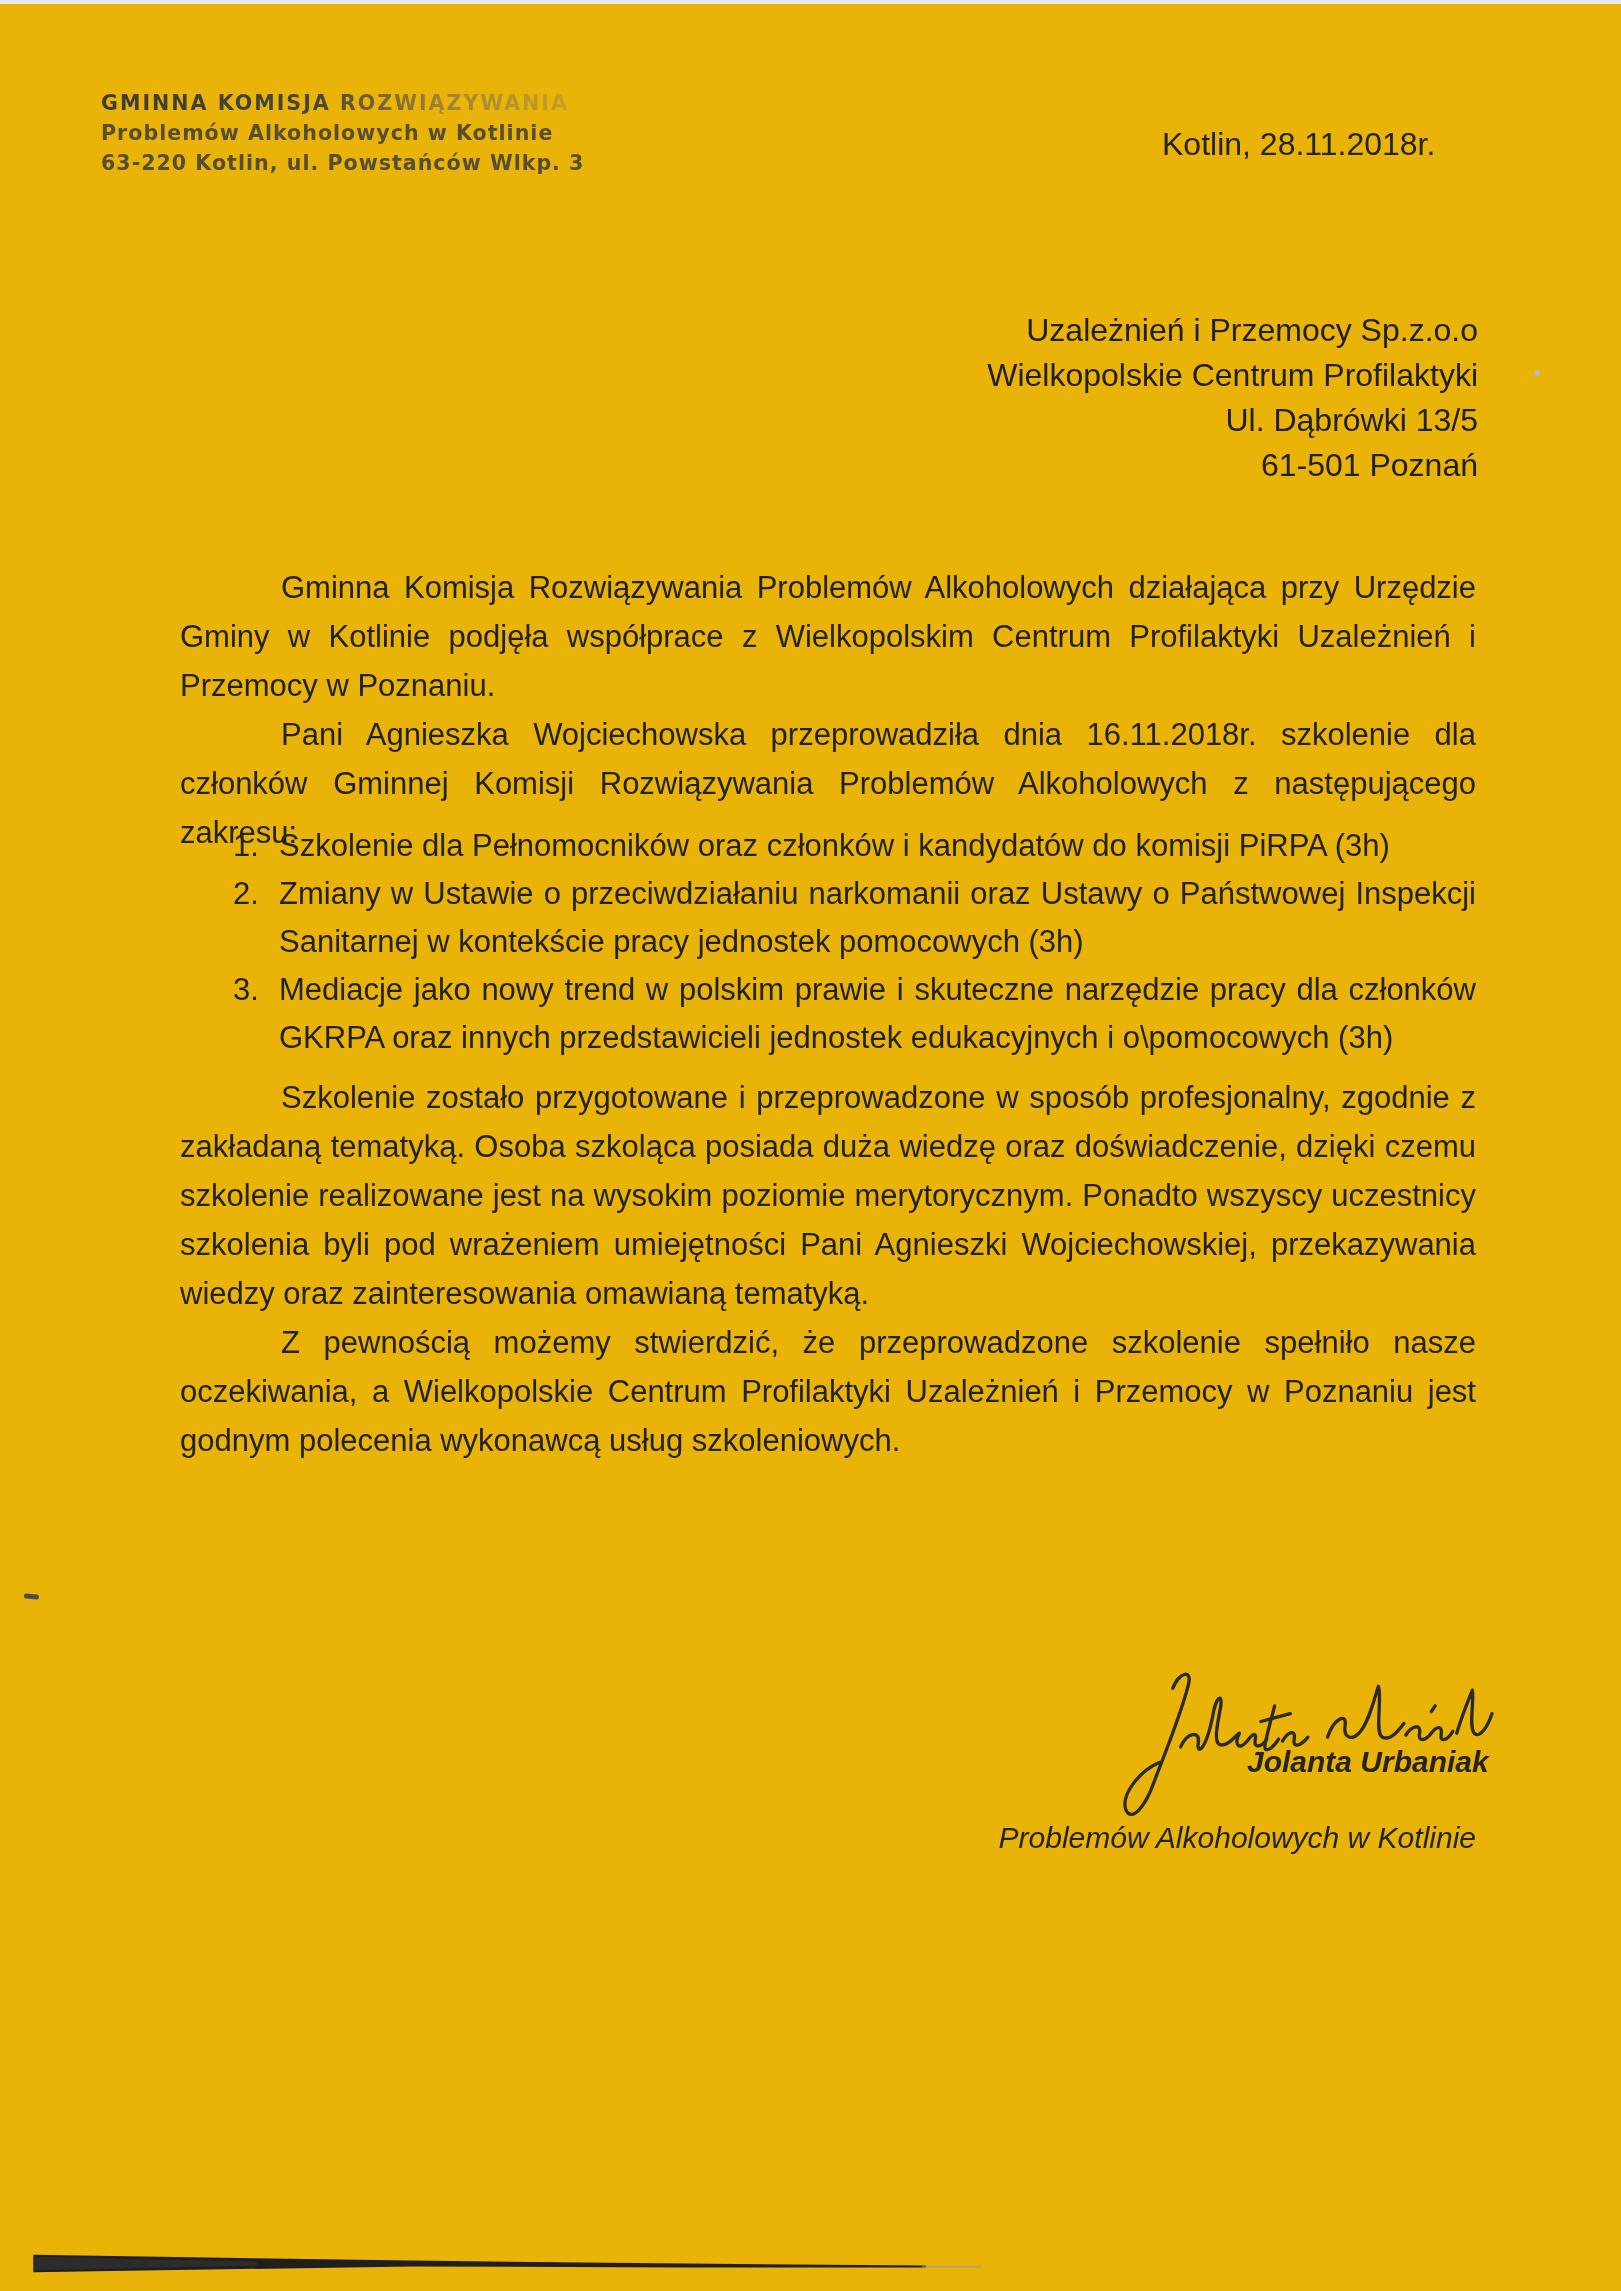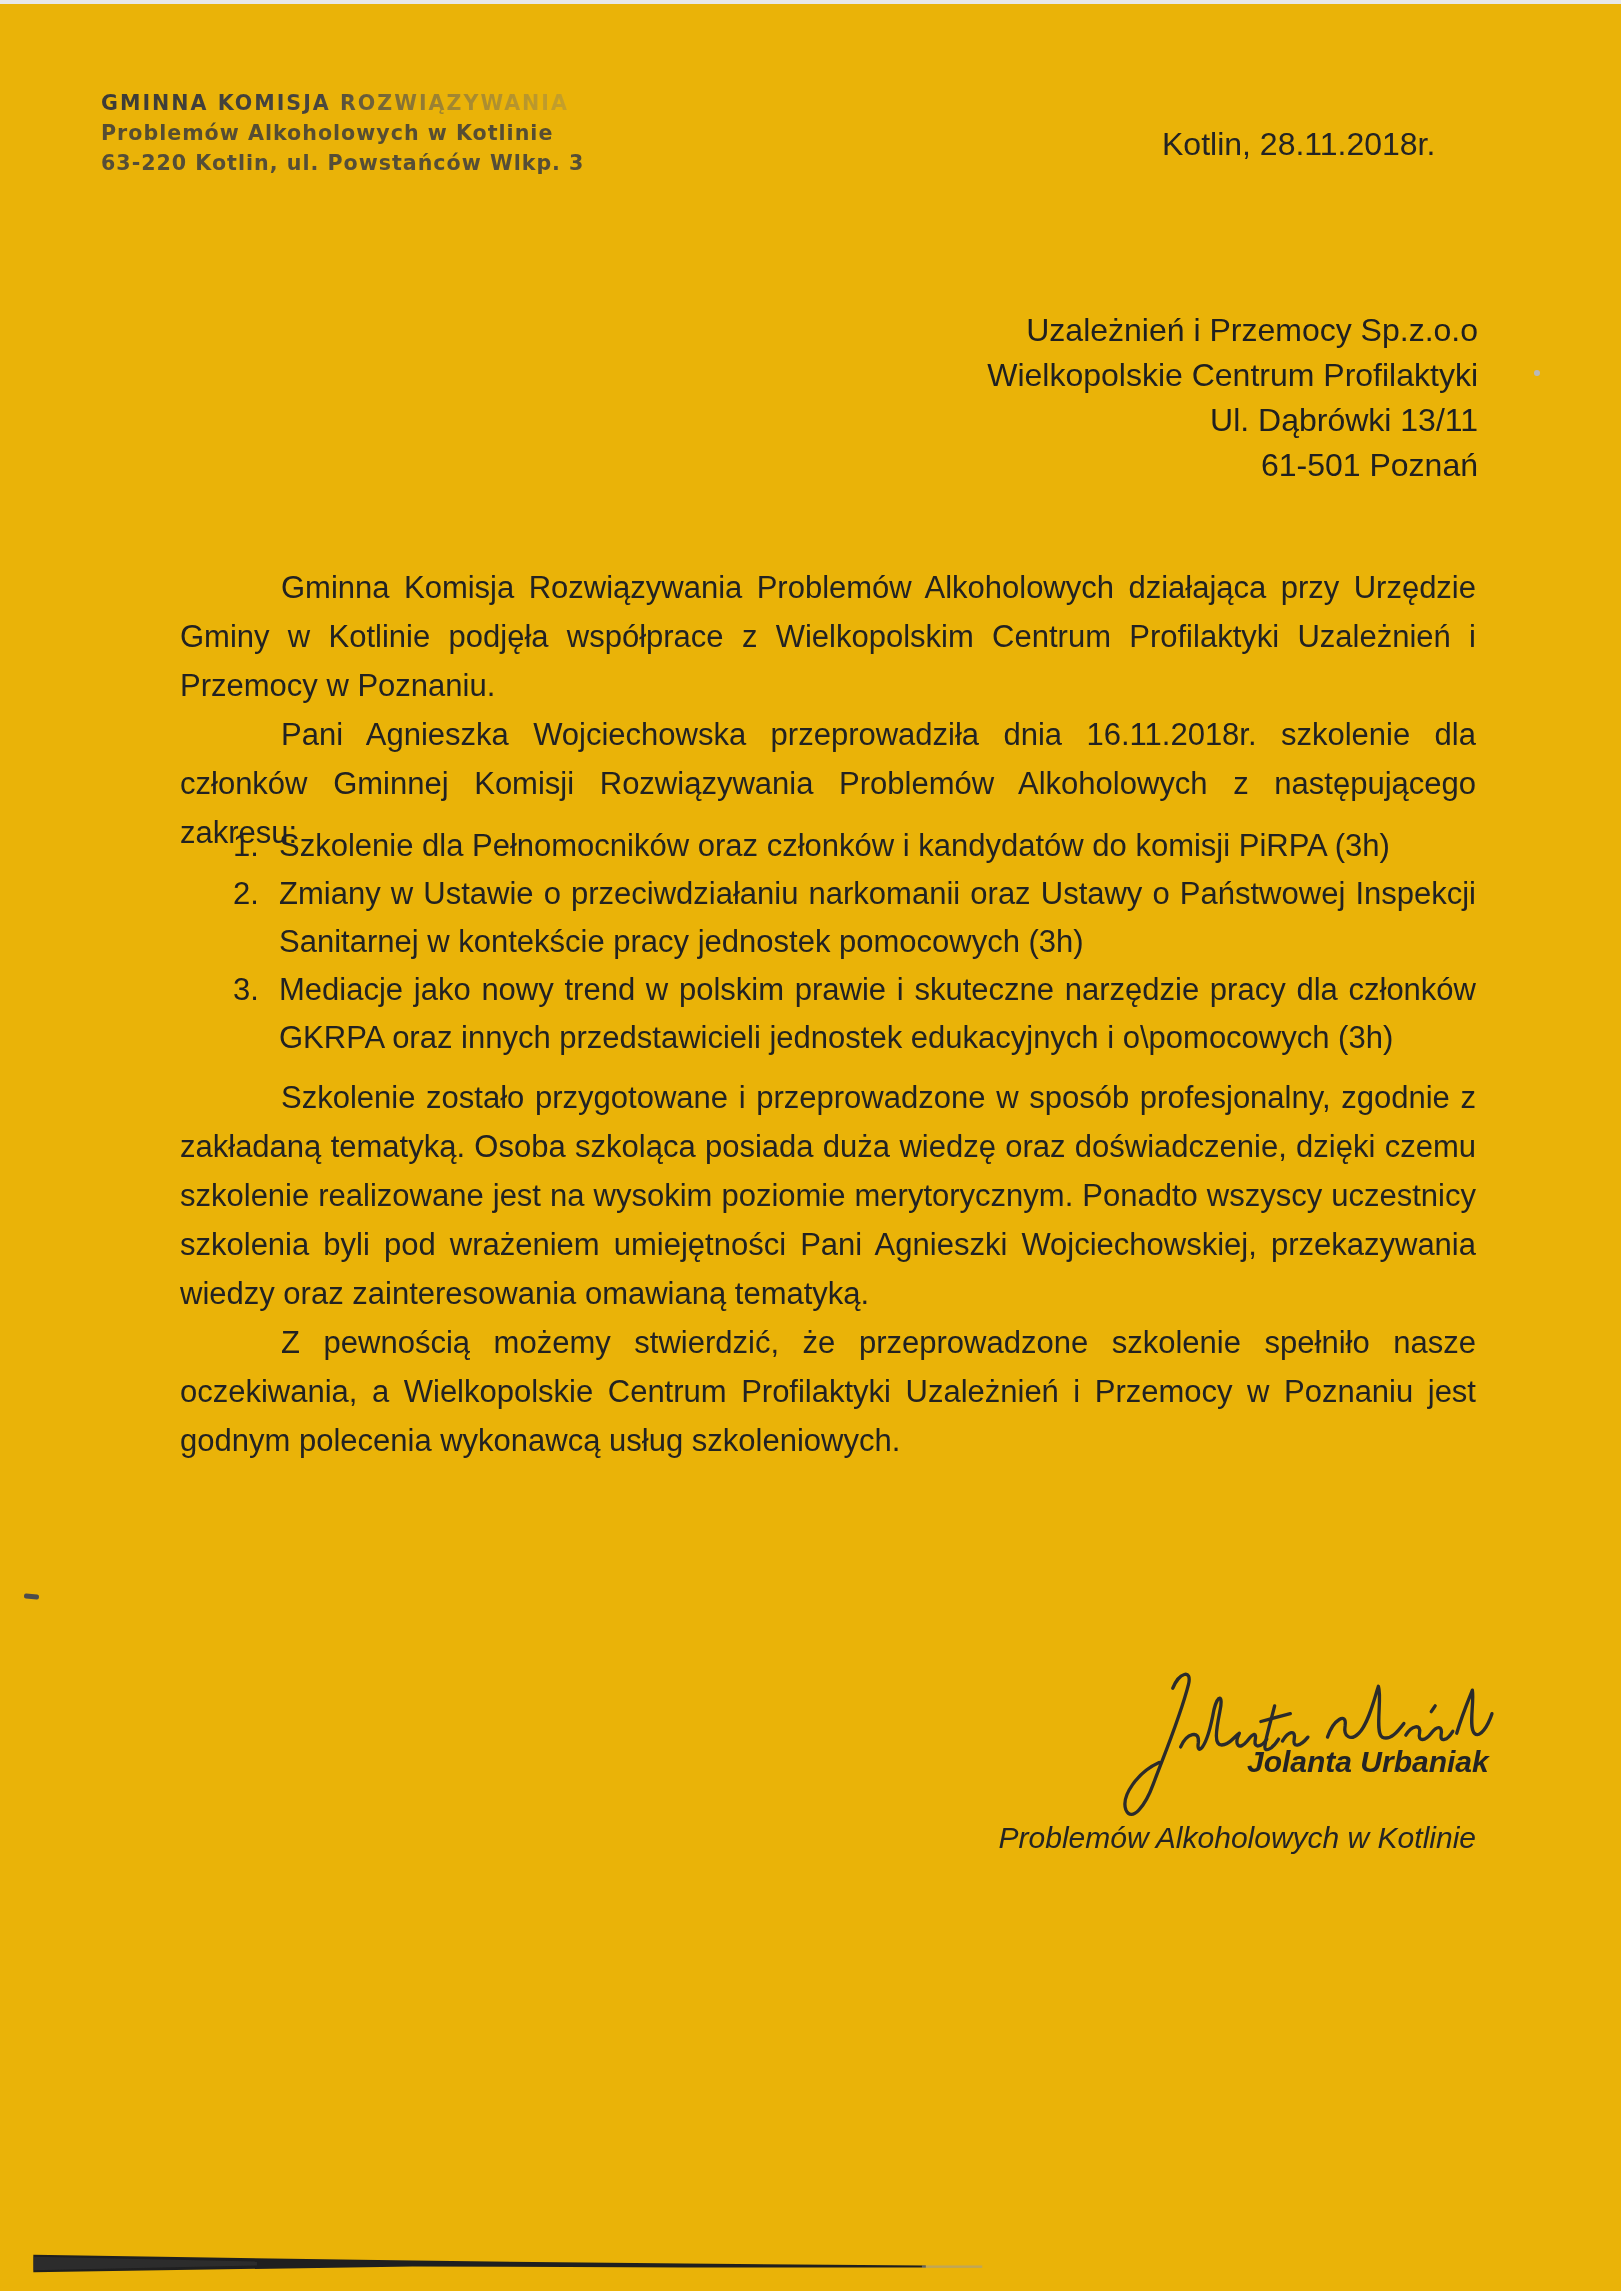--- a/index.html
+++ b/index.html
@@ -139,21 +139,21 @@
     <div class="l1">GMINNA KOMISJA ROZWIĄZYWANIA</div>
     <div class="l2">Problemów Alkoholowych w Kotlinie</div>
     <div class="l3">63-220 Kotlin, ul. Powstańców Wlkp. 3</div>
   </div>
 
   <div class="dateline">Kotlin, 28.11.2018r.</div>
 
   <div class="recipient">
     <div>Uzależnień i Przemocy Sp.z.o.o</div>
     <div>Wielkopolskie Centrum Profilaktyki</div>
-    <div>Ul. Dąbrówki 13/11</div>
+    <div>Ul. Dąbrówki 13/5</div>
     <div>61-501 Poznań</div>
   </div>
 
   <div class="para indent p1">Gminna Komisja Rozwiązywania Problemów Alkoholowych działająca przy Urzędzie Gminy w Kotlinie podjęła współprace z Wielkopolskim Centrum Profilaktyki Uzależnień i Przemocy w Poznaniu.</div>
   <div class="para indent p2">Pani Agnieszka Wojciechowska przeprowadziła dnia 16.11.2018r. szkolenie dla członków Gminnej Komisji Rozwiązywania Problemów Alkoholowych z następującego zakresu:</div>
 
   <div class="list">
     <div class="list-item">
       <span class="num">1.</span>
       <span class="txt">Szkolenie dla Pełnomocników oraz członków i kandydatów do komisji PiRPA (3h)</span>

